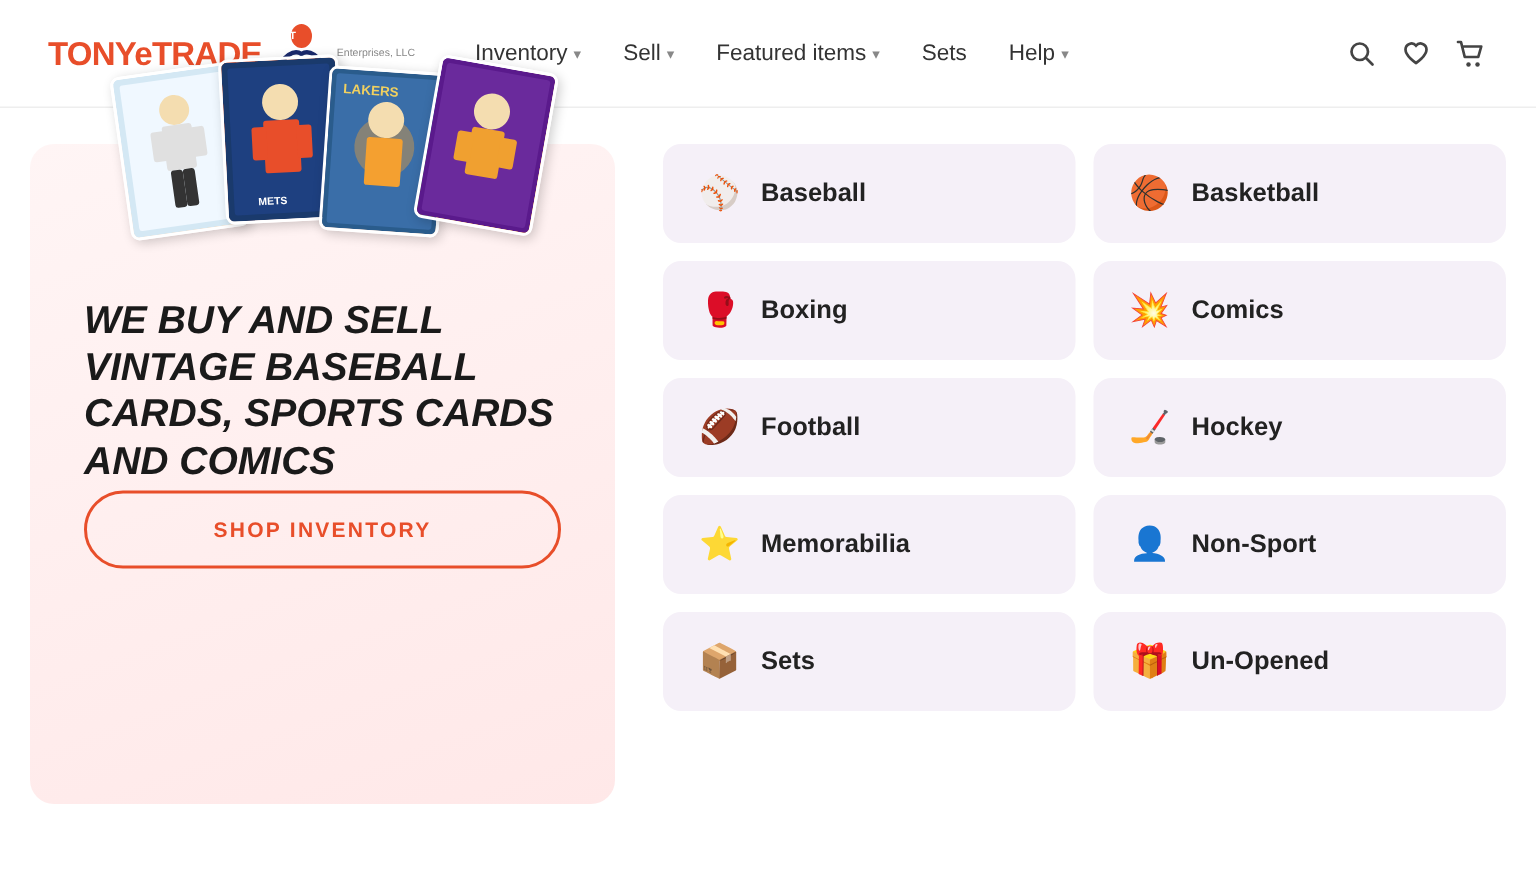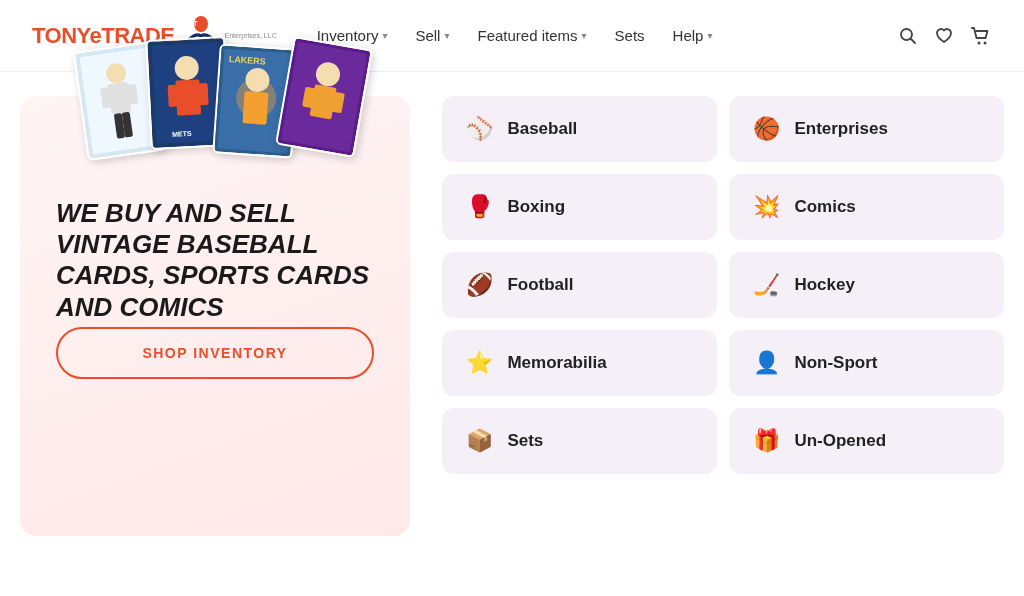--- a/index.html
+++ b/index.html
@@ -317,21 +317,21 @@
 
     <div class="right-grid">
 
       <div class="category-card">
         <span class="cat-icon">⚾</span>
         <span class="cat-label">Baseball</span>
       </div>
 
       <div class="category-card">
         <span class="cat-icon">🏀</span>
-        <span class="cat-label">Enterprises</span>
+        <span class="cat-label">Basketball</span>
       </div>
 
       <div class="category-card">
         <span class="cat-icon">🥊</span>
         <span class="cat-label">Boxing</span>
       </div>
 
       <div class="category-card">
         <span class="cat-icon">💥</span>
         <span class="cat-label">Comics</span>

